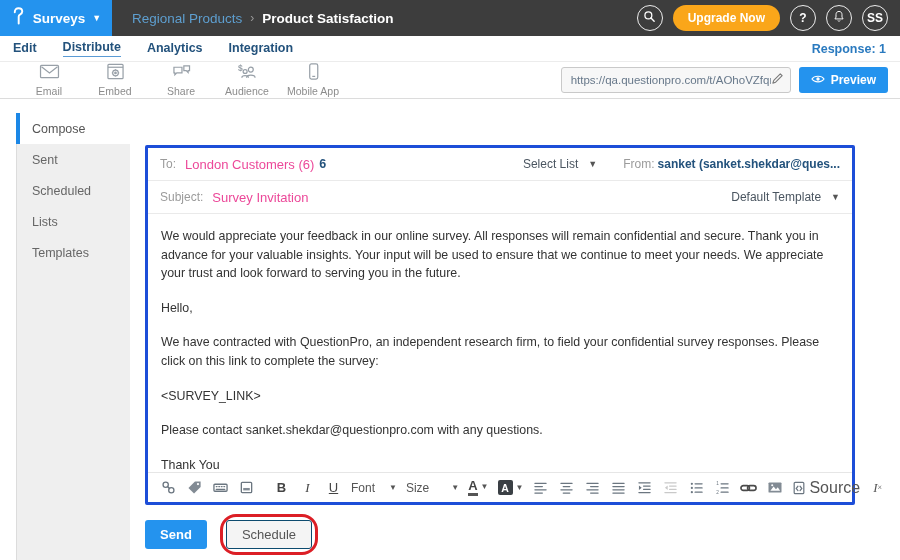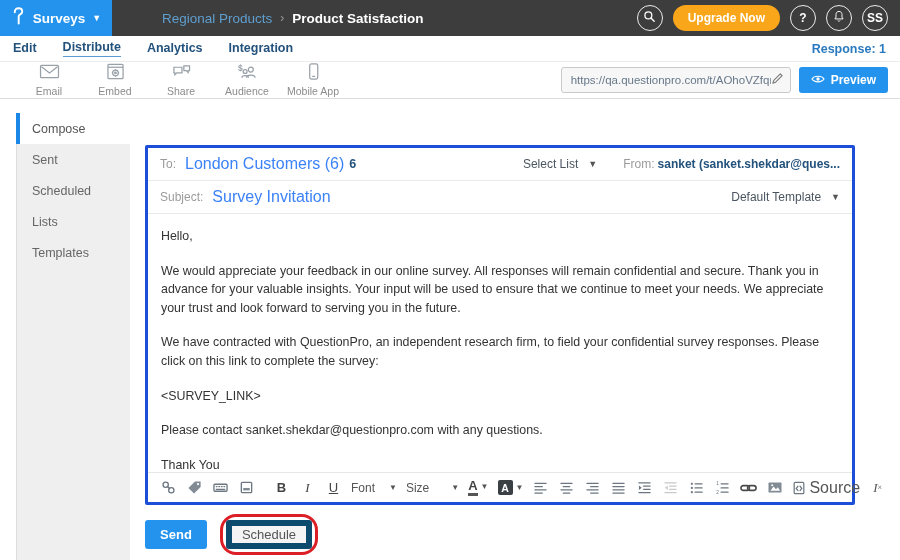--- a/index.html
+++ b/index.html
@@ -1,20 +1,20 @@
 <!DOCTYPE html>
 <html><head>
 <meta charset="utf-8">
 <style>
   * { margin:0; padding:0; box-sizing:border-box; }
   html,body { width:900px; height:560px; overflow:hidden; background:#fff;
     font-family:"Liberation Sans","DejaVu Sans",sans-serif; }
 
   
-  .hdr { height:36px; background:#3d3d3d; display:flex; align-items:center;gap:30px; }
+  .hdr { height:36px; background:#3d3d3d; display:flex; align-items:center; }
   .logo-block { width:112px; height:36px; background:#2493ee; display:flex; align-items:center;
     justify-content:center; gap:7px; color:#fff; flex:0 0 auto; cursor:pointer; }
   .logo-block .lbl { font-size:13.5px; font-weight:600; }
   .caret { font-size:9px; line-height:1; }
   .crumbs { display:flex; align-items:center; gap:8px; margin-left:20px; font-size:13.5px; }
   .crumb-parent { color:#5e9fd0; }
   .crumb-sep { color:#9a9a9a; font-size:12px; }
   .crumb-current { color:#fff; font-weight:600; }
   .hdr-right { margin-left:auto; display:flex; align-items:center; gap:10px; padding-right:12px; }
   .circ { width:26px; height:26px; border-radius:50%; border:1.5px solid rgba(255,255,255,.9);
@@ -50,21 +50,21 @@
     border-left:1px solid #dcdcdc; }
   .side-item { position:relative; height:31px; display:flex; align-items:center; padding-left:15px;
     font-size:12.5px; color:#666; cursor:pointer; }
   .side-item.active { background:#fff; color:#555; }
   .side-item.active .abar { position:absolute; left:-1px; top:0; bottom:0; width:4px; background:#1b87e6; }
 
   .form { position:absolute; left:145px; top:46px; width:710px; background:#fff;
     border:3px solid #1d4ed8; border-radius:2px; }
   .frow { height:33px; display:flex; align-items:center; padding:0 12px; border-bottom:1px solid #eaeaea; }
   .flabel { font-size:12px; color:#9b9b9b; margin-right:9px; }
-  .fval { font-size:16px; color:#3b82f6; }
+  .fval { font-size:13px; color:#ec4899; }
   .to-count { font-size:12.5px; font-weight:700; color:#23527c; margin-left:5px; }
   .row-right { margin-left:auto; display:flex; align-items:center; gap:26px; }
   .dd { display:flex; align-items:center; gap:10px; cursor:pointer; font-size:12px; color:#4a5560; }
   .dd .caret { color:#555; }
   .from-val { font-size:12px; color:#23527c; font-weight:600; }
 
   .body-area { padding:13px 13px 10px 13px; height:258px; font-size:12.4px; color:#333;
     line-height:1.5; cursor:text; }
   .body-area p { margin-bottom:16px; }
 
@@ -86,21 +86,21 @@
     font-weight:700; display:flex; align-items:center; justify-content:center; }
   .colA .caret { font-size:8px; color:#555; }
   .src-lbl { font-size:16px; color:#555; margin-left:3px; }
   .rmf { font-family:"Liberation Serif",serif; font-style:italic; font-size:13px; color:#555; }
   .rmf sub { font-size:8px; font-style:normal; }
 
   .actions { position:absolute; left:145px; top:415px; display:flex; align-items:center; }
   .btn-send { width:62px; height:29px; background:#2493ee; border:none; border-radius:3px; color:#fff;
     font-size:13px; font-weight:600; cursor:pointer; font-family:inherit; }
   .ring { margin-left:13px; border:3px solid #dc1f26; border-radius:16px; padding:3px; }
-  .btn-schedule { width:86px; height:29px; background:#f4f4f4; border:6px solid #0c4a6e; border-radius:3px;
+  .btn-schedule { width:86px; height:29px; background:#f4f4f4; border:1px solid #0c4a6e; border-radius:3px;
     color:#555; font-size:13px; cursor:pointer; font-family:inherit; }
 </style>
 </head>
 <body>
 
 <div class="hdr">
   <div class="logo-block">
     <span>
       <svg width="15" height="20" viewBox="0 0 24 30">
           <path d="M6 9 C6 4.4 8.8 2.5 12 2.5 C15.4 2.5 18 4.6 18 7.8 C18 10.6 16 11.7 14.3 12.8 C13 13.6 12.3 14.3 12.3 16 L12.3 27" stroke="#fff" stroke-width="3.1" fill="none" stroke-linecap="round"></path>
@@ -271,22 +271,22 @@
       <span class="fval">Survey Invitation</span>
       <span class="row-right">
         <span class="dd">
           <span>Default Template</span>
           <span class="caret">▼</span>
         </span>
       </span>
     </div>
 
     <div class="body-area">
+      <p>We would appreciate your feedback in our online survey. All responses will remain confidential and secure. Thank you in advance for your valuable insights. Your input will be used to ensure that we continue to meet your needs. We appreciate your trust and look forward to serving you in the future.</p>
       <p>Hello,</p>
-      <p>We would appreciate your feedback in our online survey. All responses will remain confidential and secure. Thank you in advance for your valuable insights. Your input will be used to ensure that we continue to meet your needs. We appreciate your trust and look forward to serving you in the future.</p>
       <p>We have contracted with QuestionPro, an independent research firm, to field your confidential survey responses. Please click on this link to complete the survey:</p>
       <p>&lt;SURVEY_LINK&gt;</p>
       <p>Please contact sanket.shekdar@questionpro.com with any questions.</p>
       <p>Thank You</p>
     </div>
 
     <div class="editor-bar">
       <span class="ei">
         <svg width="15" height="15" viewBox="0 0 16 16">
             <circle cx="5" cy="5" r="2.8"></circle>

